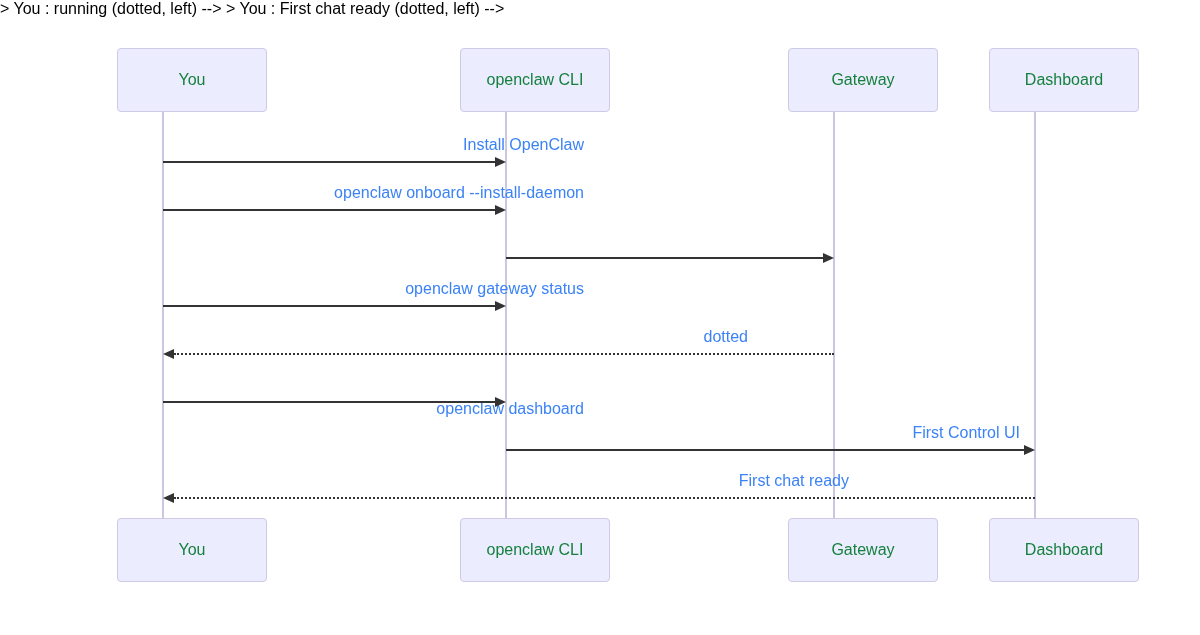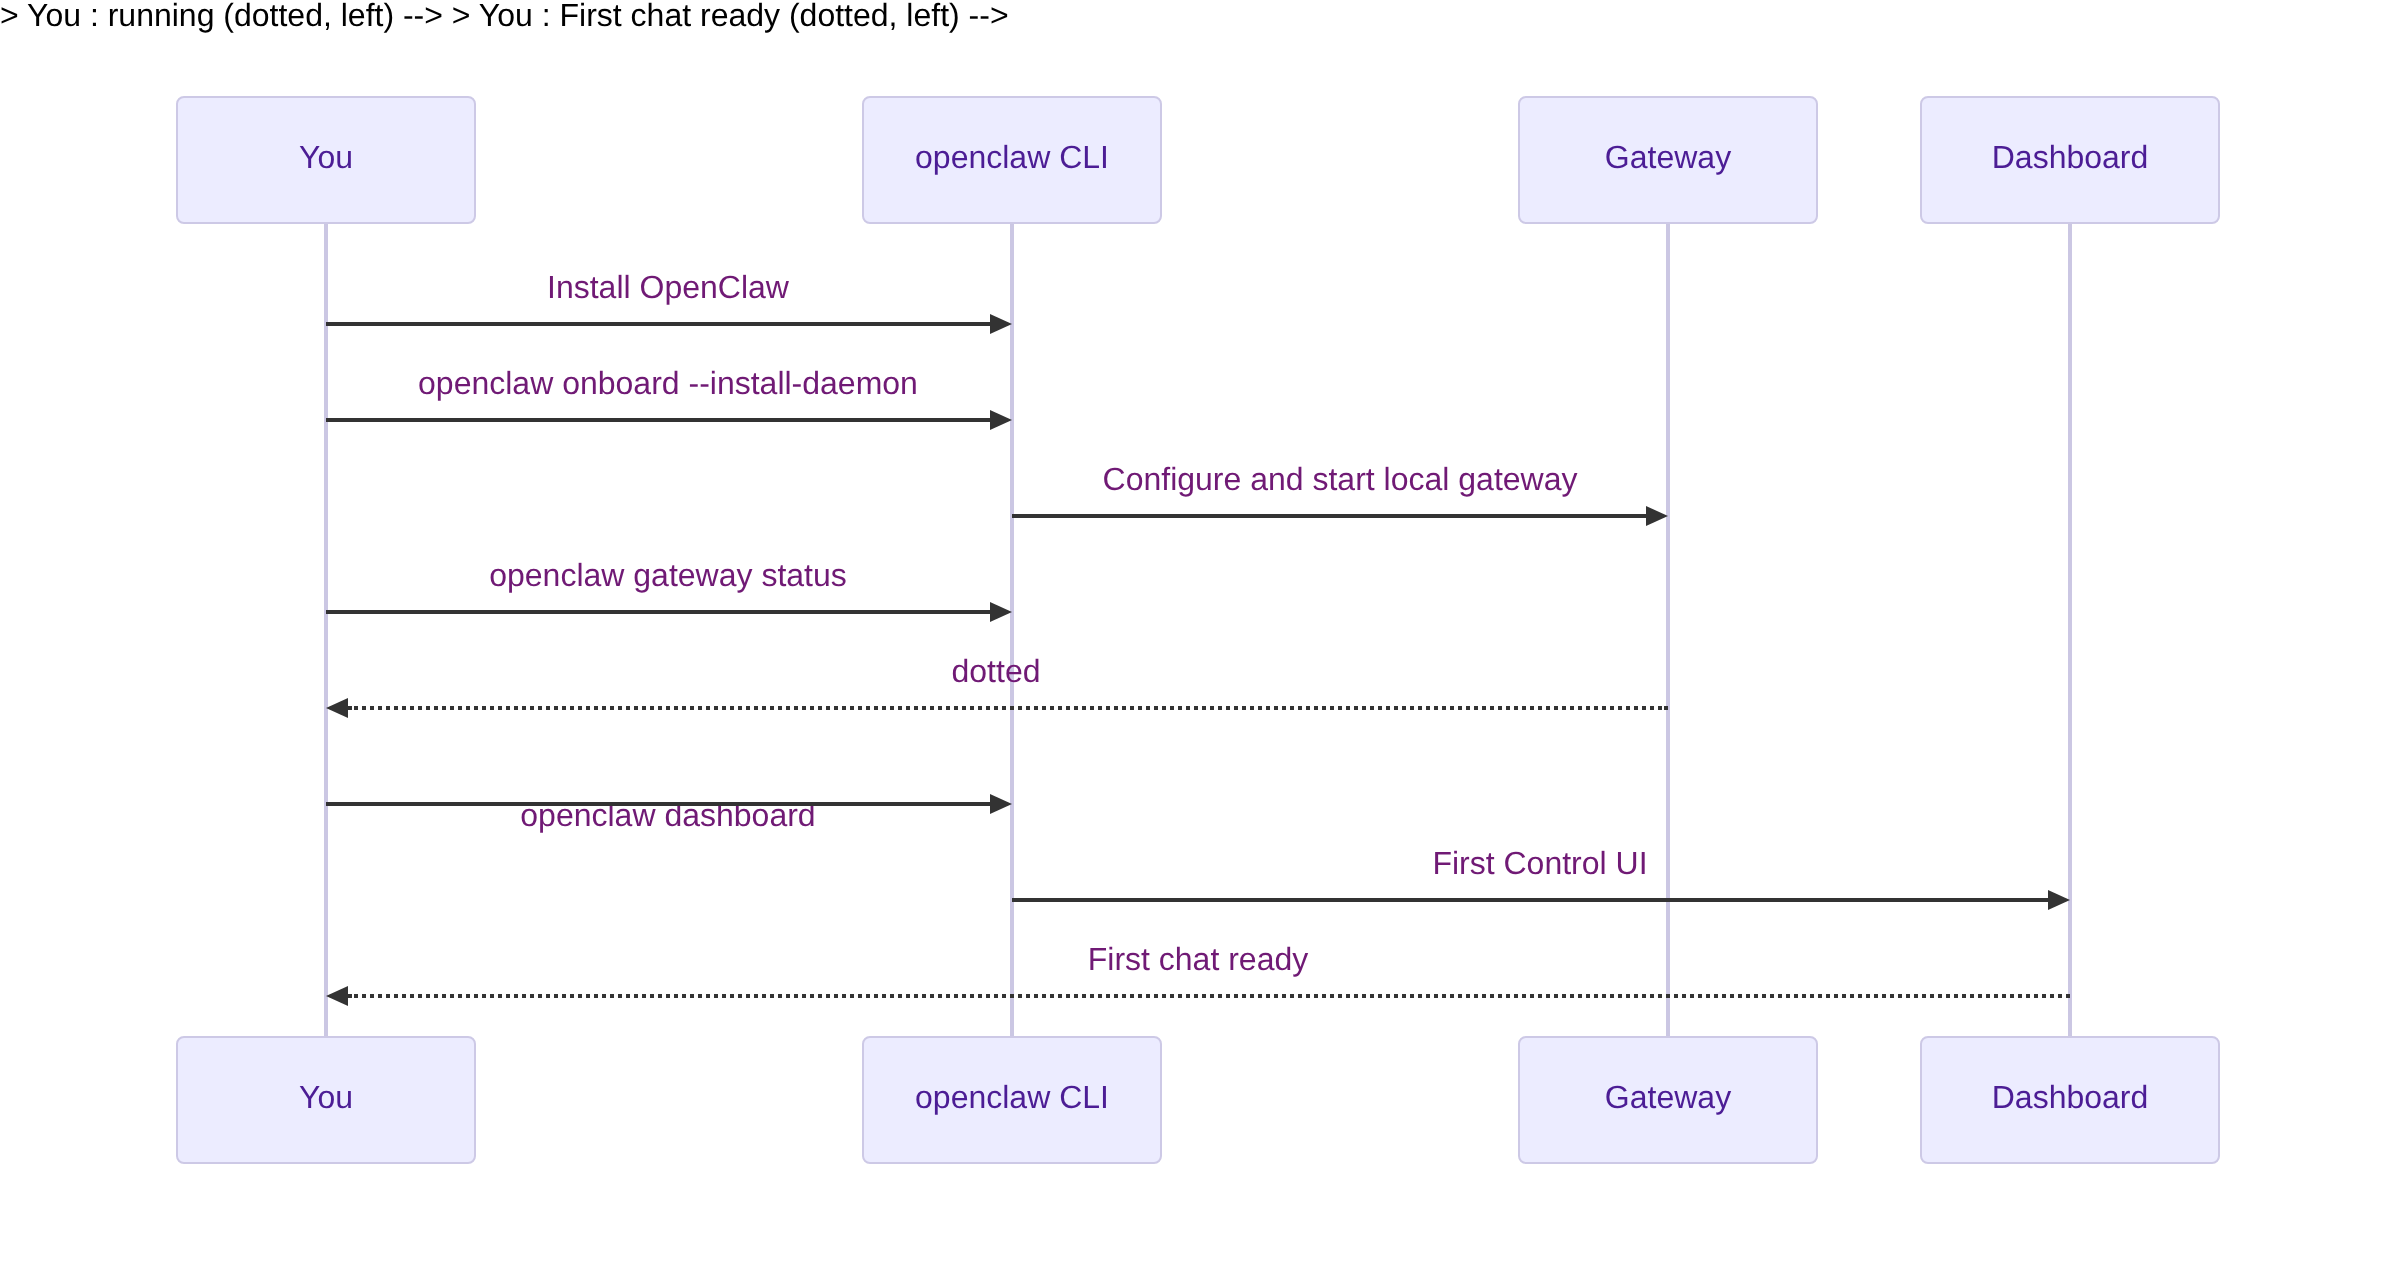--- a/index.html
+++ b/index.html
@@ -4,28 +4,28 @@
 <style>
   html,body{margin:0;padding:0;background:#fff;}
   .canvas{
     position:relative;width:1200px;height:635px;background:#fff;overflow:hidden;
     font-family:"Liberation Sans", sans-serif;
   }
   .actor-box{
     position:absolute;width:150px;height:64px;box-sizing:border-box;
     background:#ECECFF;border:1px solid #CDC9E6;border-radius:4px;
     display:flex;align-items:center;justify-content:center;
-    font-size:16px;color:#4c1d95;
+    font-size:16px;color:#15803d;margin-left:29px;
   }
   .lifeline{
     position:absolute;width:2px;top:112px;height:406px;background:#CBC7E3;
   }
   .msg-label{
     position:absolute;width:500px;height:24px;line-height:24px;
-    text-align:center;font-size:16px;color:#701a75;white-space:nowrap;
+    text-align:right;font-size:16px;color:#3b82f6;white-space:nowrap;
   }
   .msg-line{
     position:absolute;height:0;border-top:2px solid #333;
   }
   .msg-line.dotted{border-top-style:dotted;}
   .arrow-r{
     position:absolute;width:0;height:0;
     border-top:5px solid transparent;border-bottom:5px solid transparent;
     border-left:11px solid #333;
   }
@@ -64,21 +64,20 @@
   <div class="msg-label" style="left:84px;top:133px;">Install OpenClaw</div>
   <div class="msg-line" style="left:163px;top:161px;width:332px;"></div>
   <div class="arrow-r" style="left:495px;top:157px;"></div>
 
   
   <div class="msg-label" style="left:84px;top:181px;">openclaw onboard --install-daemon</div>
   <div class="msg-line" style="left:163px;top:209px;width:332px;"></div>
   <div class="arrow-r" style="left:495px;top:205px;"></div>
 
   
-  <div class="msg-label" style="left:420px;top:229px;">Configure and start local gateway</div>
   <div class="msg-line" style="left:506px;top:257px;width:317px;"></div>
   <div class="arrow-r" style="left:823px;top:253px;"></div>
 
   
   <div class="msg-label" style="left:84px;top:277px;">openclaw gateway status</div>
   <div class="msg-line" style="left:163px;top:305px;width:332px;"></div>
   <div class="arrow-r" style="left:495px;top:301px;"></div>
 
   &gt; You : running (dotted, left) --&gt;
   <div class="msg-label" style="left:248px;top:325px;">dotted</div>

